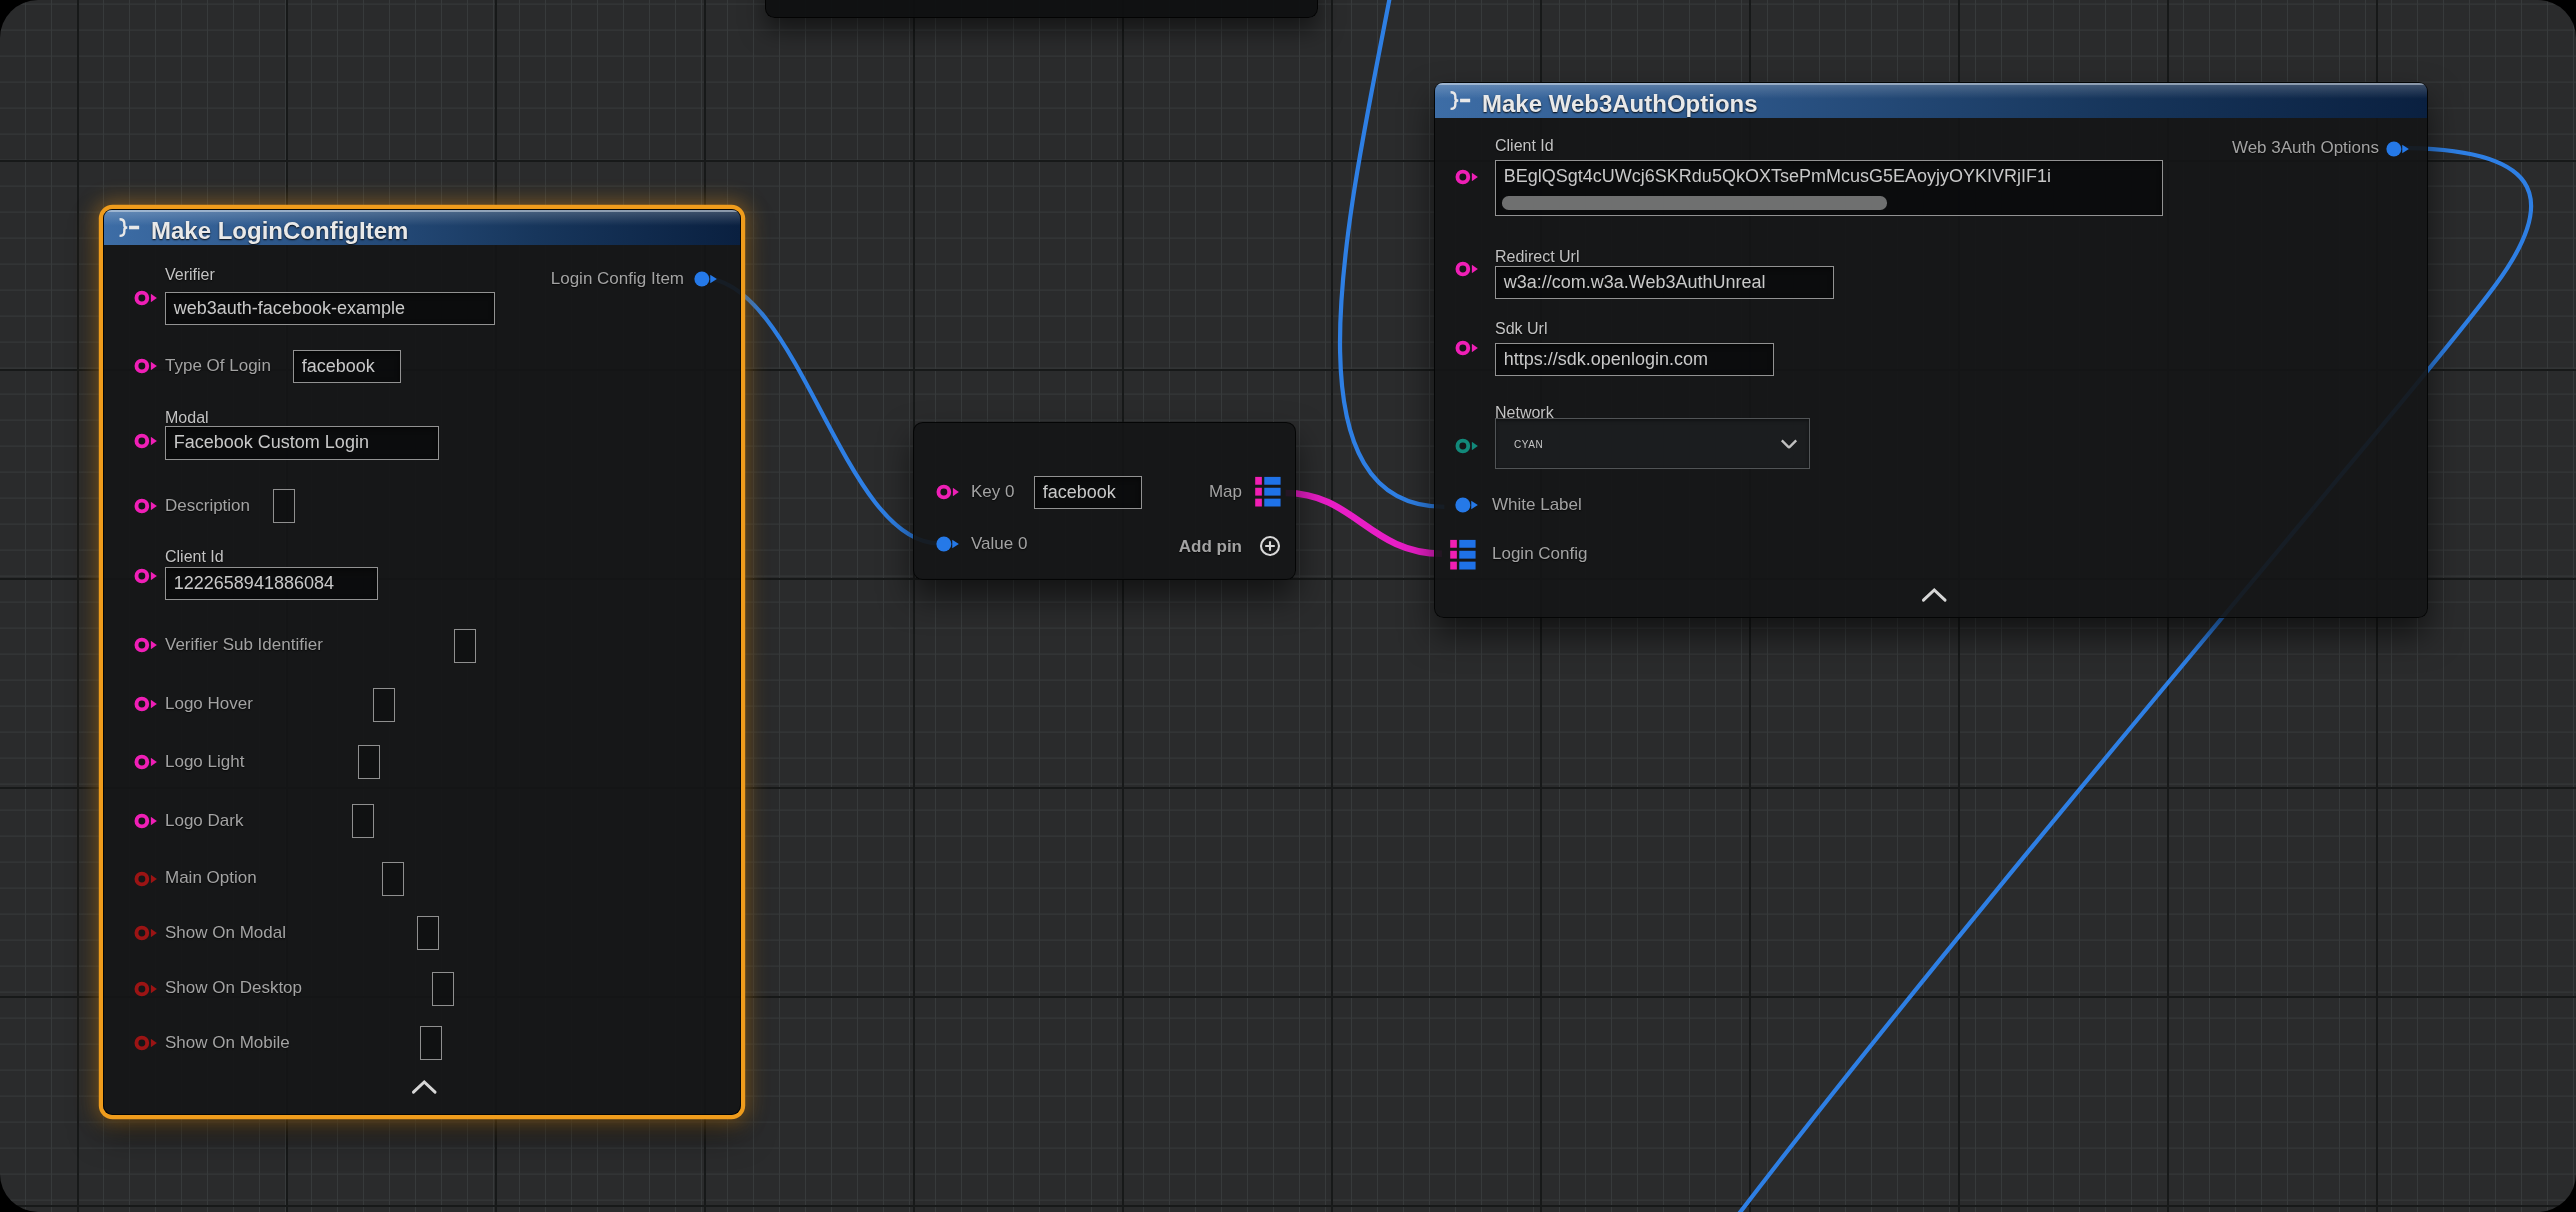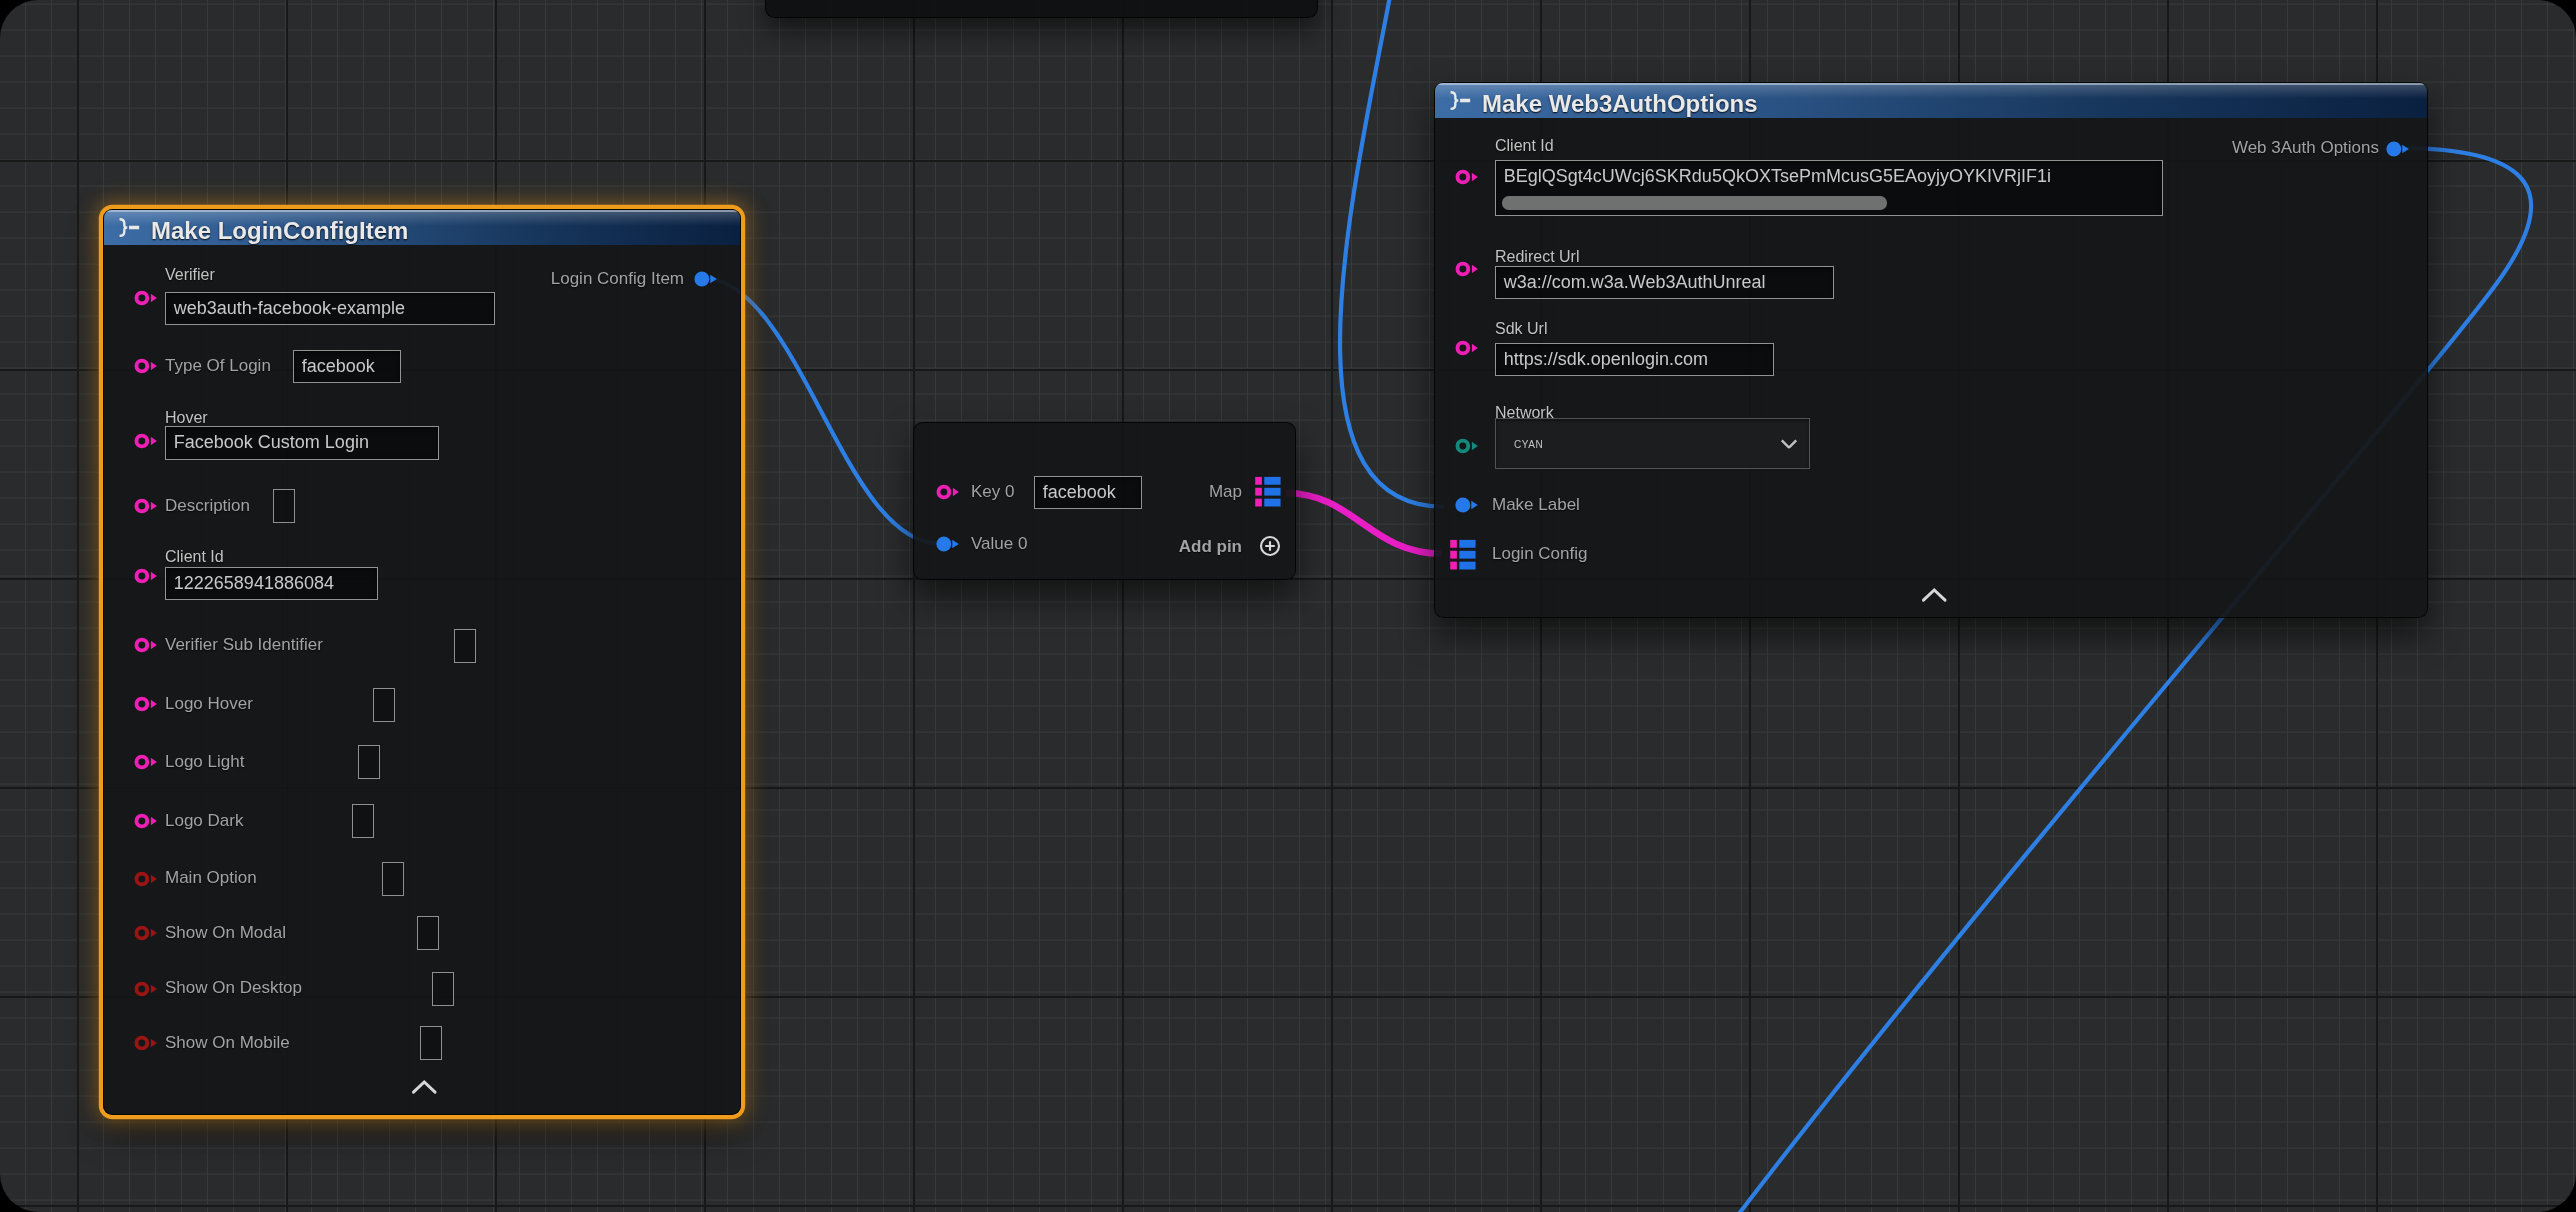--- a/index.html
+++ b/index.html
@@ -118,21 +118,21 @@
         <use href="#pinh"></use>
       </svg>
     <div class="textbox" style="left:61px;top:82px;width:312px;height:31px;">web3auth-facebook-example</div>
 
     <svg class="pin" style="left:30px;top:147px;color:#ef1fb6;" width="26.5" height="18" viewBox="0 0 44 30">
         <use href="#pinh"></use>
       </svg>
     <div class="pin-label" style="left:61px;top:146px;">Type Of Login</div>
     <div class="textbox" style="left:189px;top:140px;width:90px;height:31px;">facebook</div>
 
-    <div class="field-label" style="left:61px;top:198px;">Hover</div>
+    <div class="field-label" style="left:61px;top:198px;">Modal</div>
     <svg class="pin" style="left:30px;top:222px;color:#ef1fb6;" width="26.5" height="18" viewBox="0 0 44 30">
         <use href="#pinh"></use>
       </svg>
     <div class="textbox" style="left:61px;top:216px;width:256px;height:32px;">Facebook Custom Login</div>
 
     <svg class="pin" style="left:30px;top:287px;color:#ef1fb6;" width="26.5" height="18" viewBox="0 0 44 30">
         <use href="#pinh"></use>
       </svg>
     <div class="pin-label" style="left:61px;top:286px;">Description</div>
     <div class="checkbox" style="left:169px;top:279px;"></div>
@@ -261,21 +261,21 @@
     <div class="dropdown" style="left:60px;top:335px;width:313px;height:49px;">
       <span class="dd-text">CYAN</span>
       <svg class="dd-chev" width="18" height="10.8" viewBox="0 0 30 18">
           <use href="#ddchev"></use>
         </svg>
     </div>
 
     <svg class="pin" style="left:20px;top:413px;color:#2579e8;" width="26.5" height="18" viewBox="0 0 44 30">
         <use href="#pinf"></use>
       </svg>
-    <div class="pin-label" style="left:57px;top:412px;">Make Label</div>
+    <div class="pin-label" style="left:57px;top:412px;">White Label</div>
 
     <svg class="pin" style="left:14.4px;top:455px;" width="29" height="34" viewBox="0 0 48 56">
         <use href="#pinmap"></use>
       </svg>
     <div class="pin-label" style="left:57px;top:461px;">Login Config</div>
 
     <svg class="collapse-btn" style="left:486px;top:504px;" width="26.5" height="15.6" viewBox="0 0 44 26">
         <use href="#chevup"></use>
       </svg>
   </div>

